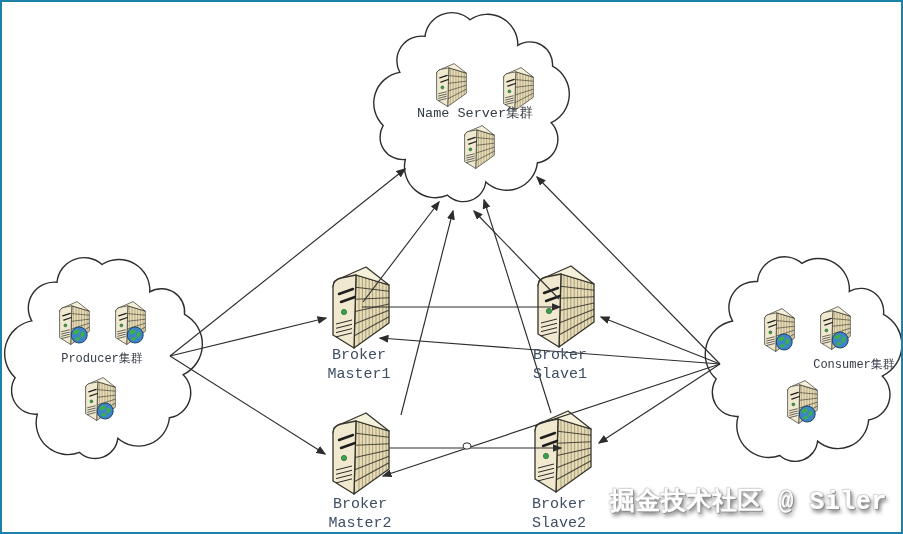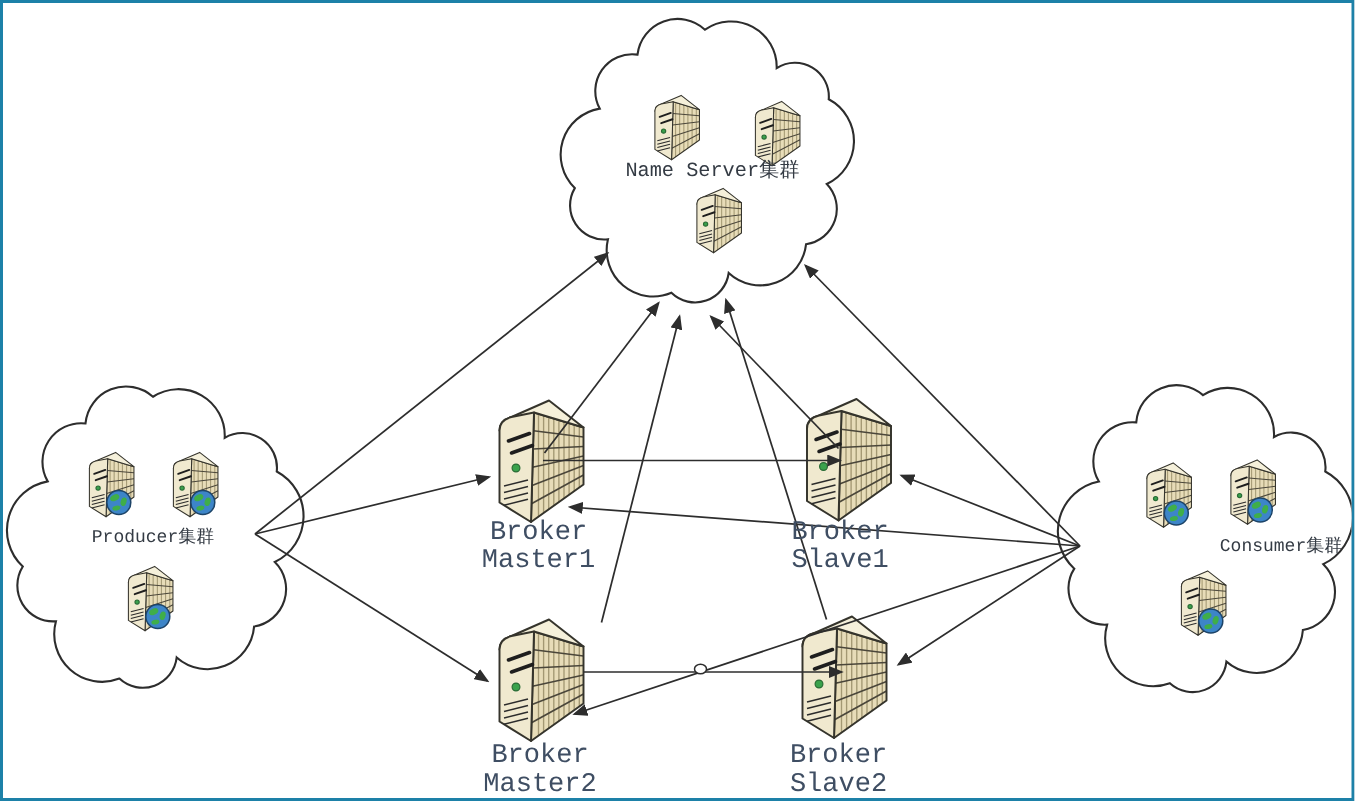--- a/index.html
+++ b/index.html
@@ -9,21 +9,21 @@
     font-family:Liberation Mono, monospace;
   }
   #diagram { position:absolute; left:0; top:0; width:903px; height:534px; }
   .lbl {
     position:absolute; transform:translate(-50%,-50%);
     font-size:12px; color:#343b44; white-space:nowrap; z-index:3;
   }
   .lbl.ns { font-size:13.5px; }
   .blbl {
     position:absolute; transform:translateX(-50%); text-align:center;
-    font-size:18px; line-height:19px; color:#3f4e63; white-space:nowrap; z-index:3;
+    font-size:15px; line-height:19px; color:#3f4e63; white-space:nowrap; z-index:3;
   }
   .blbl span { display:block; }
   .watermark {
     position:absolute; right:14px; bottom:15px; z-index:5;
     font-size:25px; font-weight:600; letter-spacing:0.5px; color:#ffffff;
     text-shadow:-1px -1px 1px #d8d8d8, 1px 1px 0 #8f8f8f, 2px 3px 4px #5f5f5f, 0 0 2px #9a9a9a;
   }
 </style>
 </head>
 <body>
@@ -420,13 +420,14 @@
   </div>
   <div class="blbl" style="left: 358px; top: 493px;">
     <span>Broker</span>
     <span>Master2</span>
   </div>
   <div class="blbl" style="left: 557px; top: 493px;">
     <span>Broker</span>
     <span>Slave2</span>
   </div>
 
+  <div class="watermark">掘金技术社区 @ Siler</div>
 </div>
 
 </body></html>

